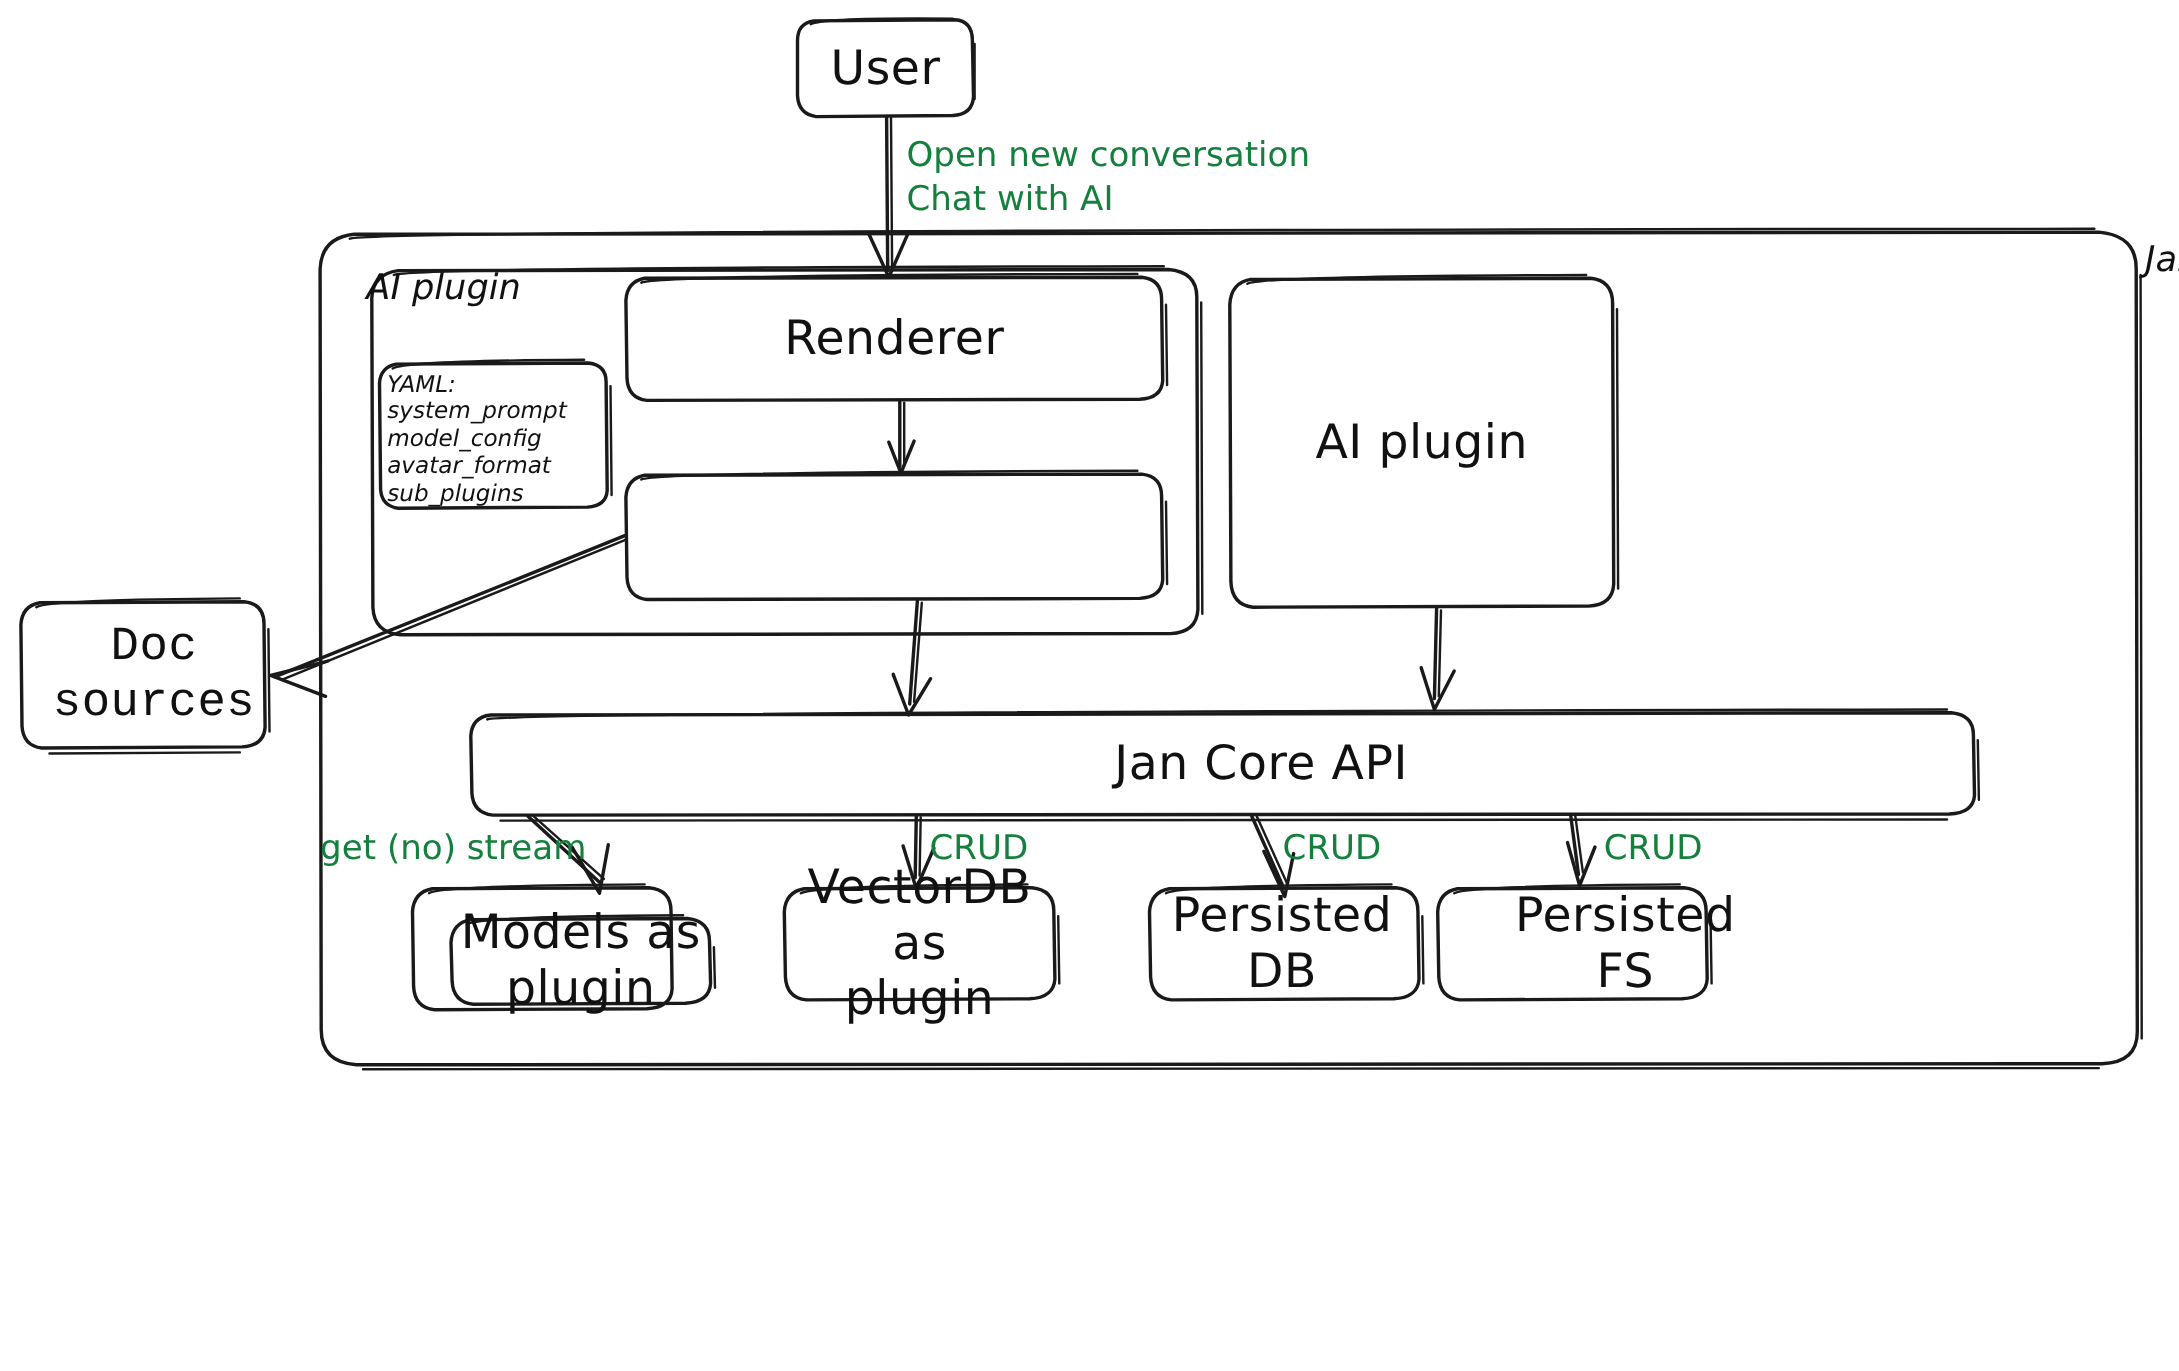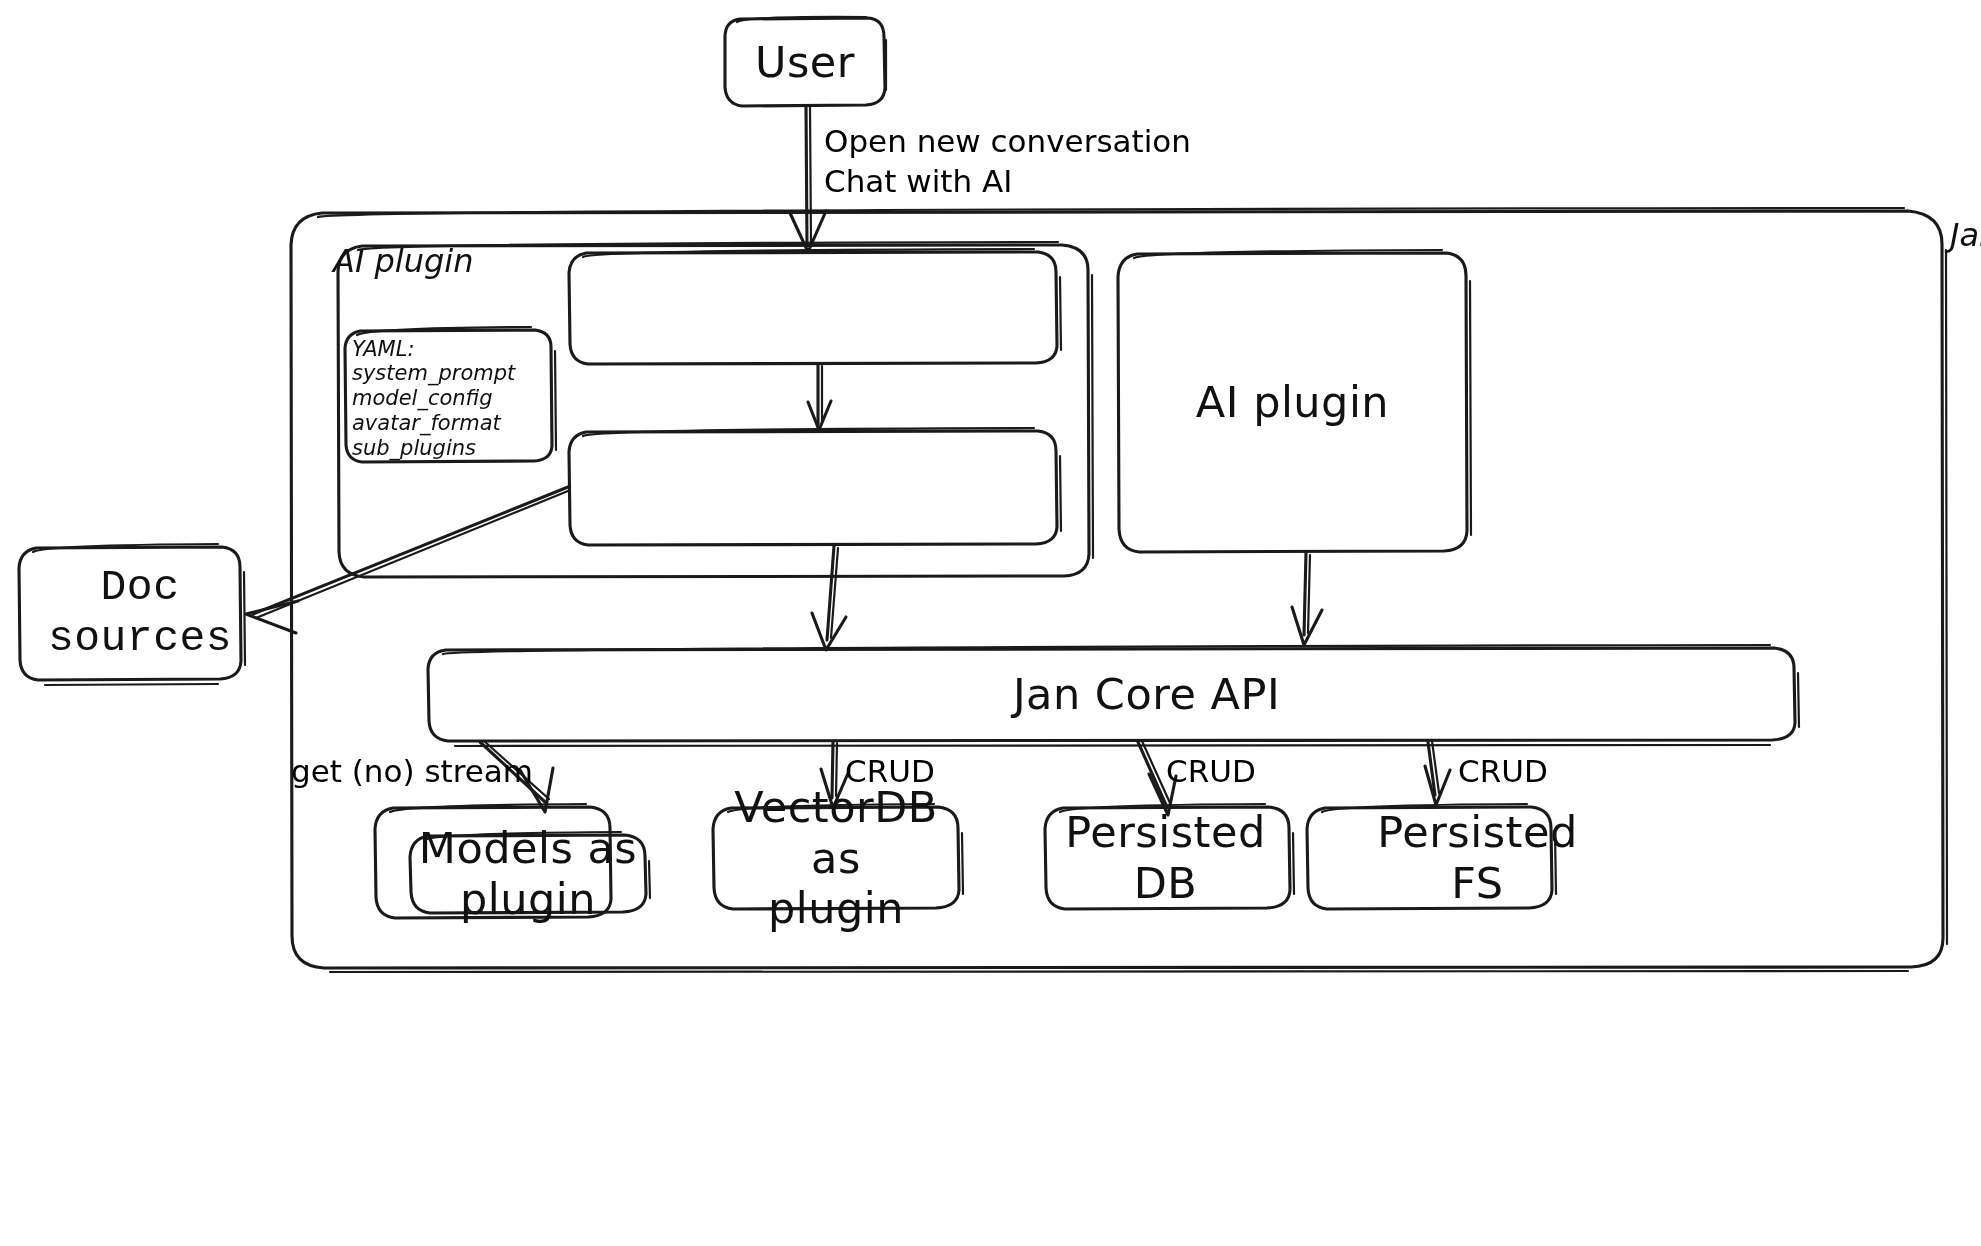--- a/index.html
+++ b/index.html
@@ -30,21 +30,21 @@
     color: #111111;
     font-family: "DejaVu Sans", sans-serif;
     font-size: 43px;
     letter-spacing: 0.5px;
     line-height: 1.18;
     pointer-events: none;
     white-space: pre-line;
   }
   .edge-label {
     position: absolute;
-    color: #000000;
+    color: #15803d;
     font-family: "DejaVu Sans", sans-serif;
     font-size: 31px;
     line-height: 1.28;
     white-space: pre-line;
   }
   .group-label {
     position: absolute;
     color: #111111;
     font-family: "DejaVu Sans", sans-serif;
     font-size: 32px;
@@ -204,20 +204,21 @@
 
   <div class="edge-label" style="left:824px; top:122px;">Open new conversation
 Chat with AI</div>
 
   <div class="yaml-text" style="left:352px; top:336px;">YAML:</div>
   <div class="yaml-text" style="left:352px; top:360px;font-style:italic;">system_prompt</div>
   <div class="yaml-text" style="left:352px; top:385px;">model_config</div>
   <div class="yaml-text" style="left:352px; top:410px;">avatar_format</div>
   <div class="yaml-text" style="left:352px; top:435px;">sub_plugins</div>
 
+  <div class="node-label" style="left:569px; top:252px; width:488px; height:112px;">Renderer</div>
 
 
   <div class="node-label" style="left:1118px; top:253px; width:349px; height:299px;">AI plugin</div>
 
   <div class="node-label" style="left:19px; top:547px; width:242px; height:133px;font-family:Liberation Mono, monospace;">Doc sources</div>
 
   <div class="node-label" style="left:428px; top:648px; width:1367px; height:93px;padding-left:35px;">Jan Core API</div>
 
   <div class="edge-label" style="left:291px; top:752px;">get (no) stream</div>
 

